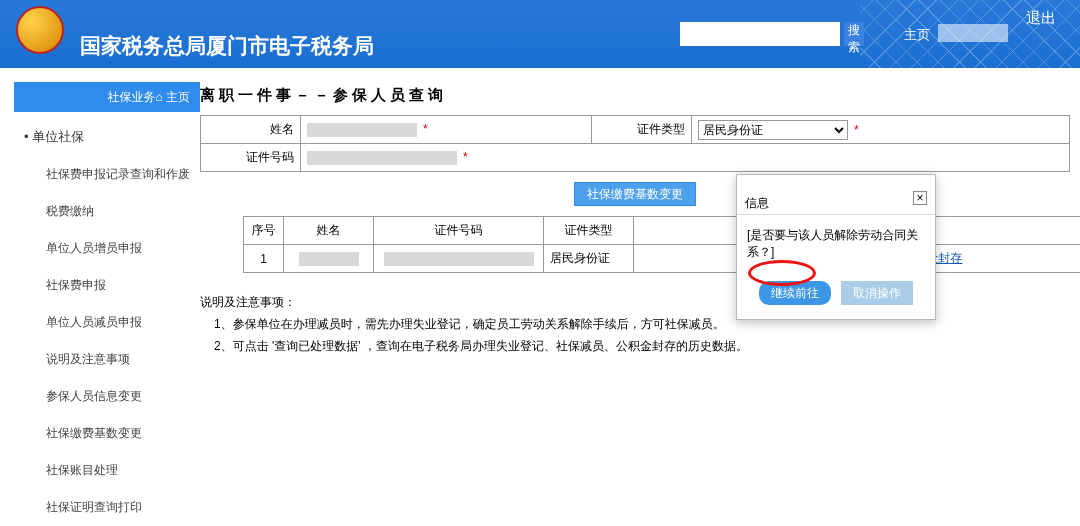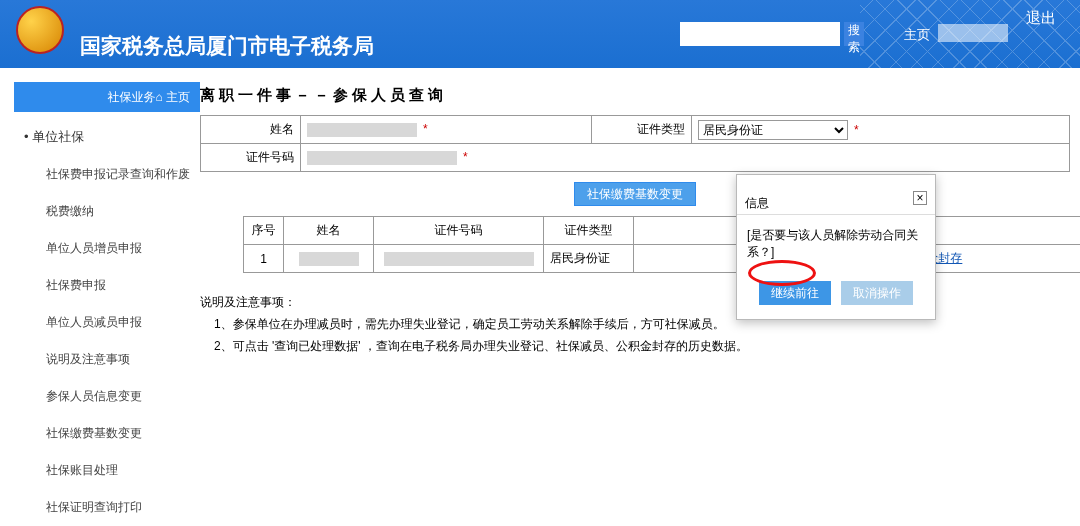--- a/index.html
+++ b/index.html
@@ -47,21 +47,21 @@
 .notes{margin:18px 0 0 0;font-size:12px;line-height:22px;}
 .notes p{padding-left:14px;}
 
 
 .dialog{position:absolute;left:536px;top:106px;width:200px;background:#fff;border:1px solid #b9b9b9;box-shadow:0 3px 10px rgba(0,0,0,.25);}
 .dialog-head{height:40px;line-height:24px;padding:16px 8px;border-bottom:1px solid #ddd;display:flex;justify-content:space-between;font-size:12px;gap:12px;}
 .dialog-close{cursor:pointer;width:14px;height:14px;border:1px solid #888;text-align:center;line-height:12px;}
 .dialog-body{padding:12px 10px;font-size:12px;min-height:40px;}
 .dialog-foot{padding:8px 10px 14px;display:flex;gap:10px;justify-content:center;}
 .dialog-foot button{height:24px;padding:0 12px;border:none;color:#fff;font-size:12px;cursor:pointer;}
-.btn-continue{background:#3d96e6;}
+.btn-continue{background:#3d96e6;border-radius:10px;}
 .btn-cancel{background:#a9cde9;}
 .ring{position:absolute;border:3px solid #e11;border-radius:50%/50%;pointer-events:none;}
 .ring.continue{left:548px;top:192px;width:68px;height:26px;}
 </style>
 </head>
 <body>
 
 <div class="header">
   <div class="wall"></div>
   <div class="logo"></div>

